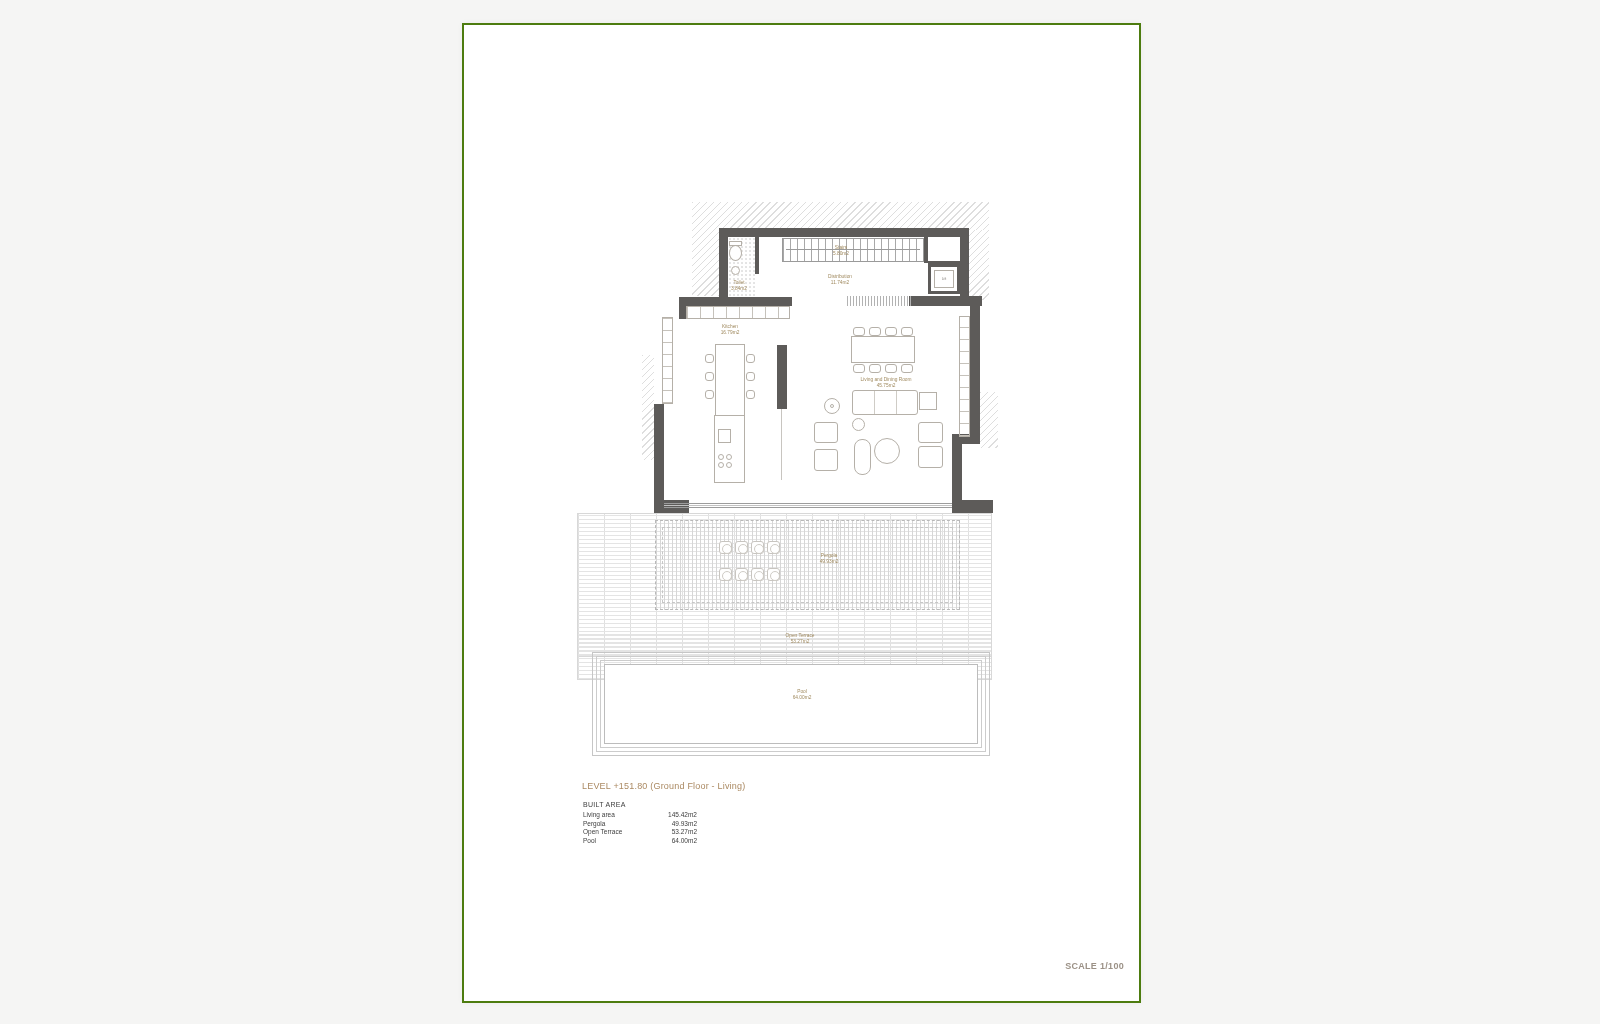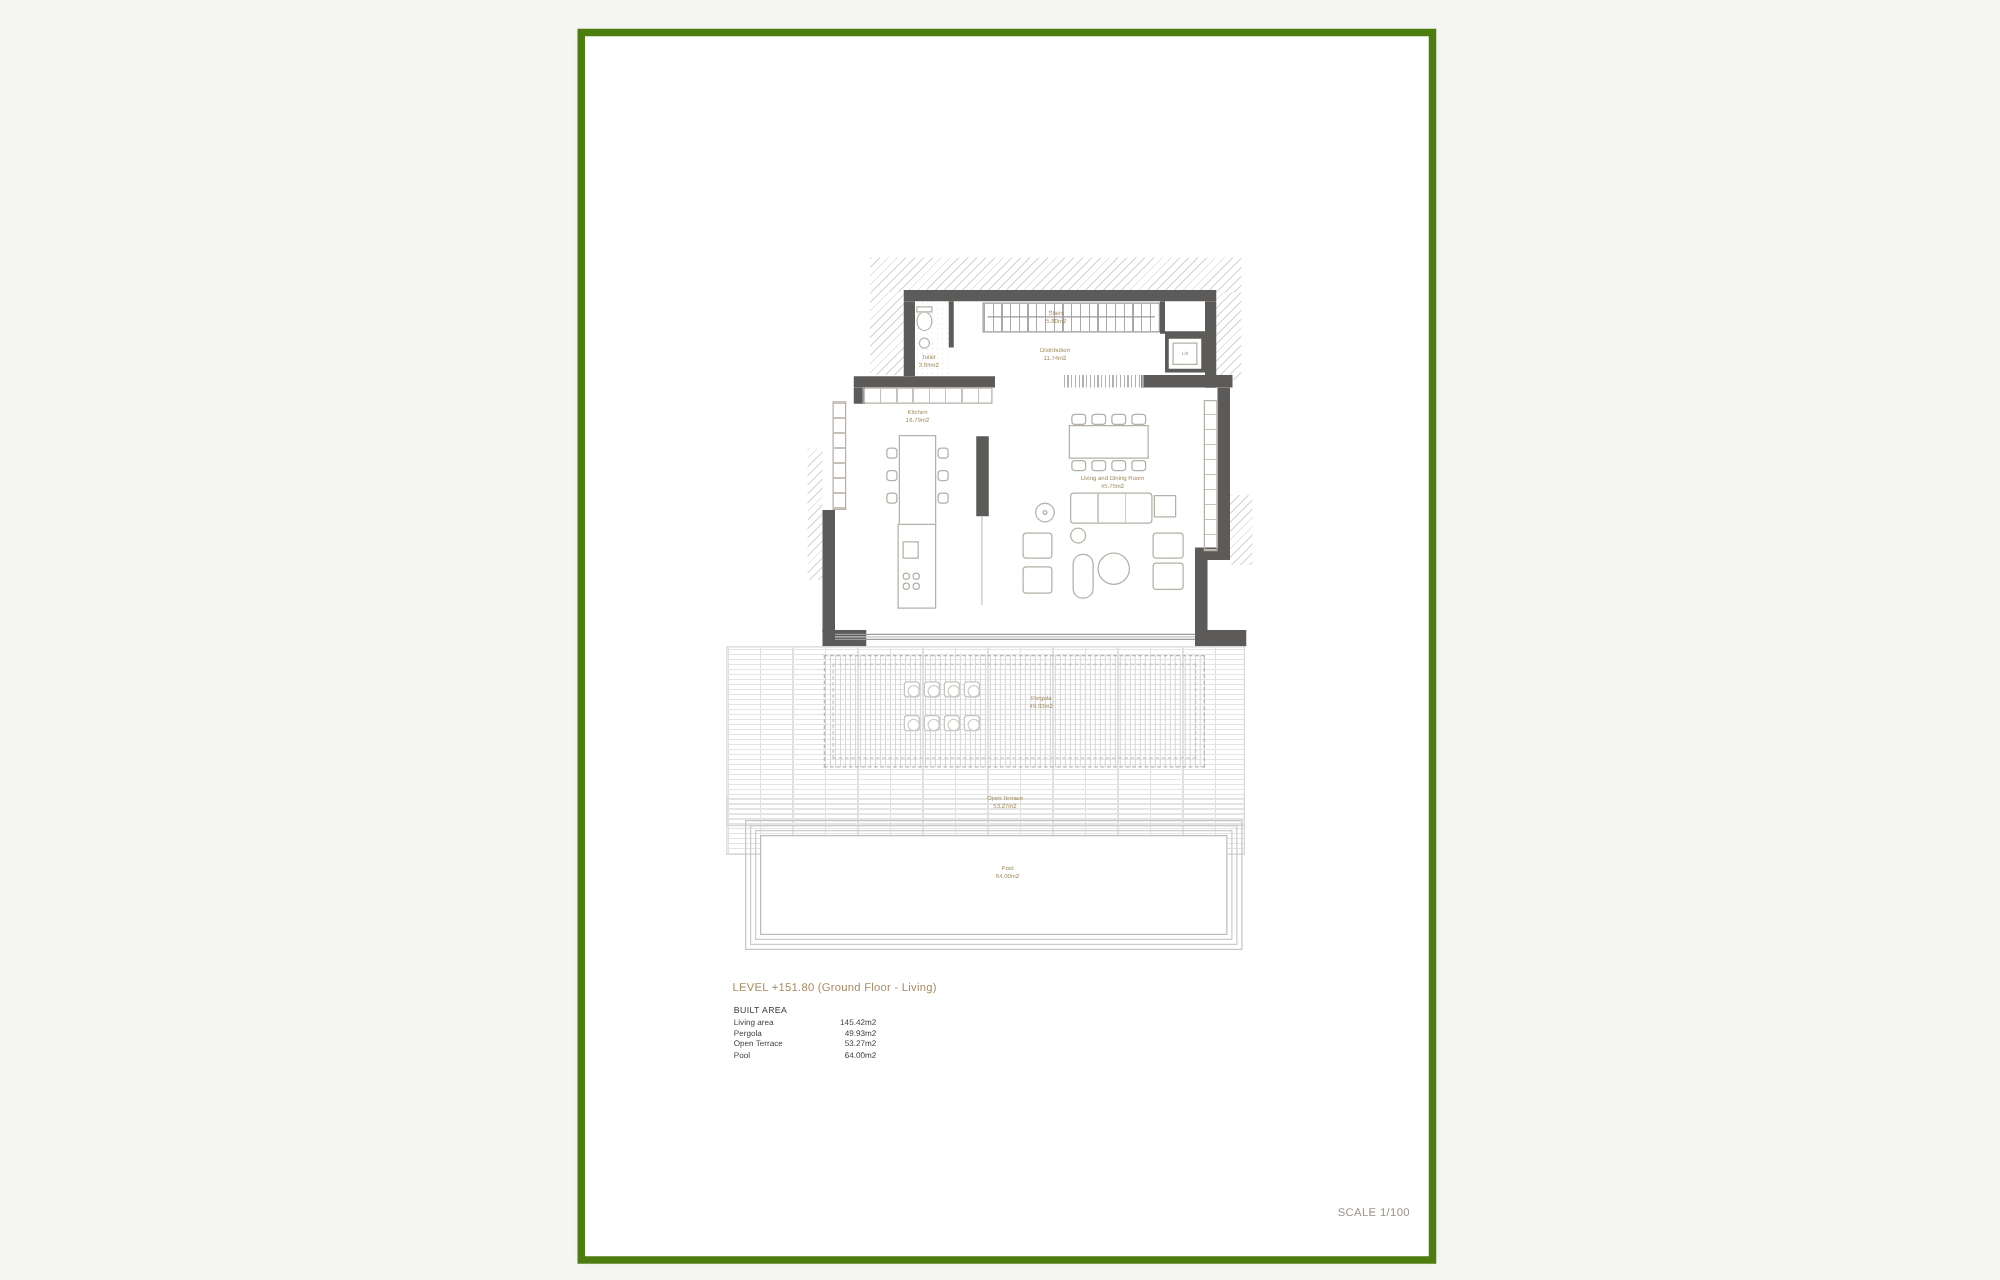--- a/index.html
+++ b/index.html
@@ -1,17 +1,17 @@
 <!DOCTYPE html>
 <html><head>
 <meta charset="utf-8">
 <style>
   html,body{margin:0;padding:0;}
   body{width:1600px;height:1024px;background:#f5f5f4;font-family:"Liberation Sans",sans-serif;position:relative;overflow:hidden;}
-  .sheet{position:absolute;left:462px;top:23px;width:675px;height:976px;background:#ffffff;border:6px solid #4d7c0f;box-shadow:0 0 6px rgba(0,0,0,0.04);}
+  .sheet{position:absolute;left:462px;top:23px;width:675px;height:976px;background:#ffffff;border:2px solid #4d7c0f;box-shadow:0 0 6px rgba(0,0,0,0.04);}
   .wall{position:absolute;background:#5d5b59;}
   .hatch{position:absolute;background:repeating-linear-gradient(135deg,#dedede 0 1px,transparent 1px 5px);}
   .thinbox{position:absolute;border:1px solid #b5b0a8;background:#fff;box-sizing:border-box;}
   .round{border-radius:50%;}
   .lbl{position:absolute;transform:translate(-50%,-50%) scale(0.8);text-align:center;color:#a08a5f;font-size:6px;line-height:1.25;white-space:nowrap;}
   .lbl span{display:block;}
   .lbl-gray{position:absolute;transform:translate(-50%,-50%) scale(0.7);text-align:center;color:#8a8680;font-size:5px;white-space:nowrap;}
   
   .stairs{position:absolute;left:318px;top:213px;width:142px;height:24px;border:1px solid #9a9a9a;box-sizing:border-box;
     background:repeating-linear-gradient(90deg,#a8a8a8 0 1px,transparent 1px 7px);}
@@ -50,21 +50,21 @@
   .pool-water{position:absolute;left:3px;top:3px;right:3px;bottom:3px;border:1px solid #bcbcbc;background:#fff;}
   
   .chair{position:absolute;border:1px solid #b5b0a8;border-radius:3px;box-sizing:border-box;background:#fff;}
   .sofa{position:absolute;left:388px;top:365px;width:66px;height:25px;border:1px solid #b5b0a8;border-radius:3px;box-sizing:border-box;
     background:linear-gradient(90deg,transparent 0 21px,#cfccc6 21px 22px,transparent 22px 43px,#cfccc6 43px 44px,transparent 44px);}
   
   .level-title{position:absolute;left:118px;top:756px;font-size:9px;letter-spacing:0.2px;color:#ab8a63;}
   .built-heading{position:absolute;left:119px;top:776px;font-size:7px;letter-spacing:0.3px;color:#3d3d3d;}
   .area-table{position:absolute;left:119px;top:786px;width:114px;}
   .area-row{display:flex;justify-content:space-between;font-size:6.5px;line-height:8.5px;color:#3d3d3d;}
-  .scale-label{position:absolute;right:15px;top:936px;font-size:9px;letter-spacing:0.3px;color:#9b9186;}
+  .scale-label{position:absolute;right:15px;top:936px;font-size:9px;letter-spacing:0.3px;color:#9b9186;font-weight:bold;}
 </style>
 </head>
 <body>
 
 <div class="sheet">
 
   <div class="hatch" style="left:228px;top:177px;width:297px;height:28px;"></div>
   <div class="hatch" style="left:228px;top:205px;width:27px;height:66px;"></div>
   <div class="hatch" style="left:503px;top:205px;width:22px;height:70px;"></div>
   <div class="hatch" style="left:516px;top:367px;width:18px;height:56px;"></div>

